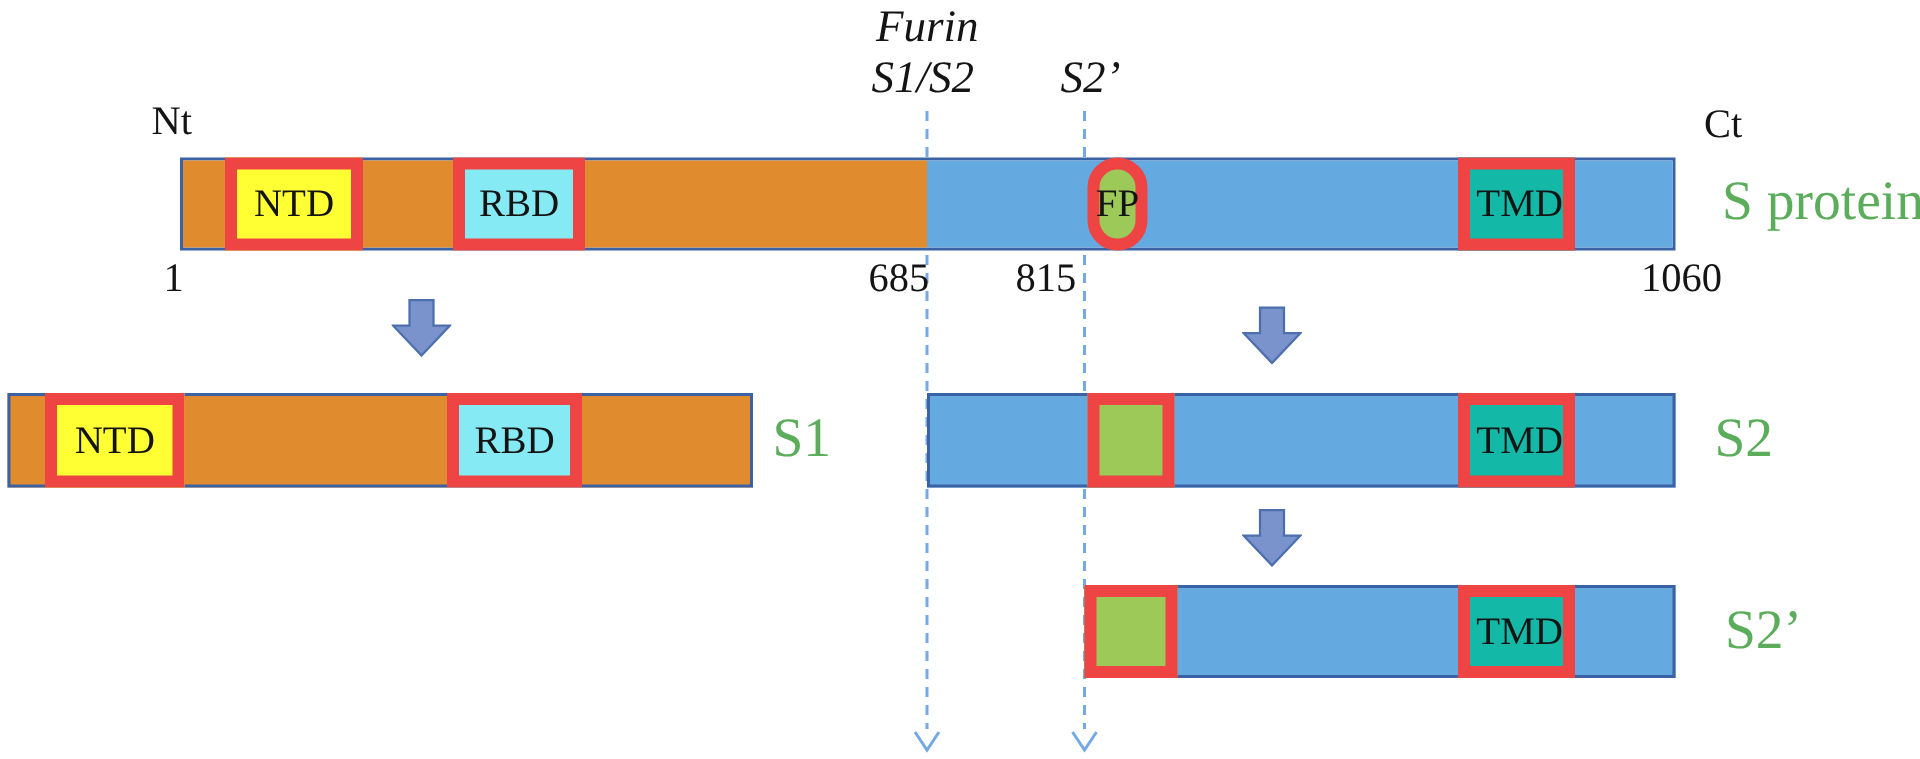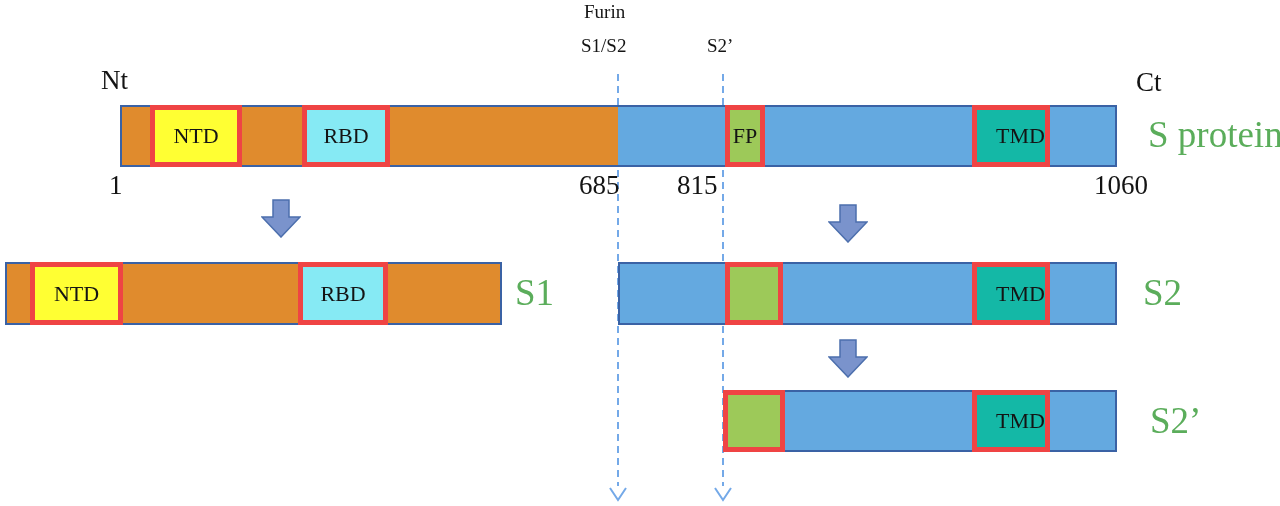--- a/index.html
+++ b/index.html
@@ -3,32 +3,32 @@
 <meta charset="utf-8">
 <style>
   * { margin:0; padding:0; box-sizing:border-box; }
   html,body { background:#ffffff; }
   #canvas {
     position:relative; width:1280px; height:506px; background:#ffffff;
     font-family:"Liberation Serif","DejaVu Serif",serif; color:#141414;
     overflow:hidden;
   }
   .txt { position:absolute; line-height:1.05; white-space:nowrap; }
-  .annot { font-size:19px; }
+  .annot { font-size:30px;font-style:italic; }
   .num { font-size:27px; }
   .terminus { font-size:27px; }
   .frag-label { font-size:37px; color:#5BAD5B; }
   .bar { position:absolute; border:2px solid #3A62A5; }
   .seg { position:absolute; top:0; bottom:0; }
   .seg-orange { background:#E08B2D; }
   .seg-blue { background:#64A9E0; }
   .block {
     position:absolute; top:-2px; height:calc(100% + 4px);
-    border:5px solid #ef4444; display:flex; align-items:center; justify-content:center;
-    font-size:22px;
+    border:8px solid #ef4444; display:flex; align-items:center; justify-content:center;
+    font-size:26px;
   }
   .block-ntd { background:#FFFF33; }
   .block-rbd { background:#86EAF4; }
   .block-fp  { background:#9DC959; }
   .block-tmd { background:#14b8a6;justify-content:flex-end; }
   .dash-line {
     position:absolute; width:2px;
     background:repeating-linear-gradient(to bottom, #74A9E8 0 7px, transparent 7px 12px);
   }
   .arrow-svg, .chev-svg { position:absolute; display:block; }
@@ -56,21 +56,21 @@
 
   <div class="bar" style="left:120px; top:105px; width:997px; height:62px;">
     <div class="seg seg-orange" style="left:0; width:496px;"></div>
     <div class="seg seg-blue" style="left:496px; right:0;"></div>
     <div class="block block-ntd" style="left:28px;  width:92px;">
         <span class="txt-in">NTD</span>
       </div>
     <div class="block block-rbd" style="left:180px; width:88px;">
         <span>RBD</span>
       </div>
-    <div class="block block-fp" style="left:603px; width:40px;">
+    <div class="block block-fp" style="left:603px; width:40px;border-radius:28px;">
         <span>FP</span>
       </div>
     <div class="block block-tmd" style="left:850px; width:78px;">
         <span>TMD</span>
       </div>
   </div>
   <div class="txt frag-label" style="left:1148px; top:116px;">S protein</div>
 
   <div class="txt num" style="left:109px; top:171px;">1</div>
   <div class="txt num" style="left:579px; top:171px;">685</div>

